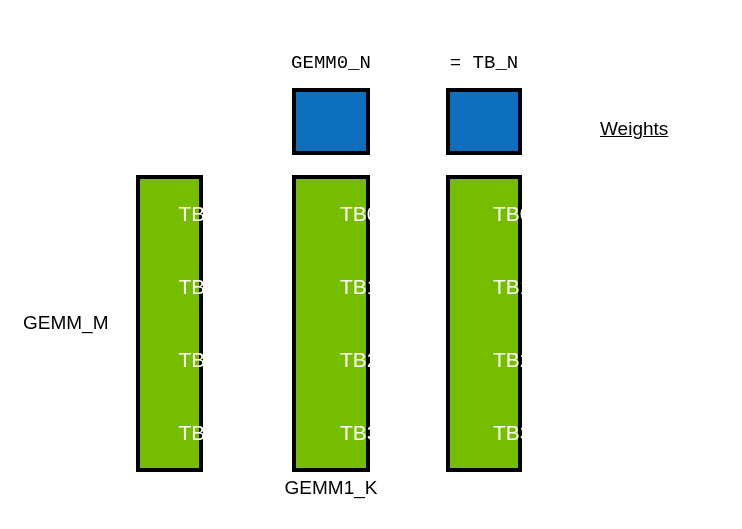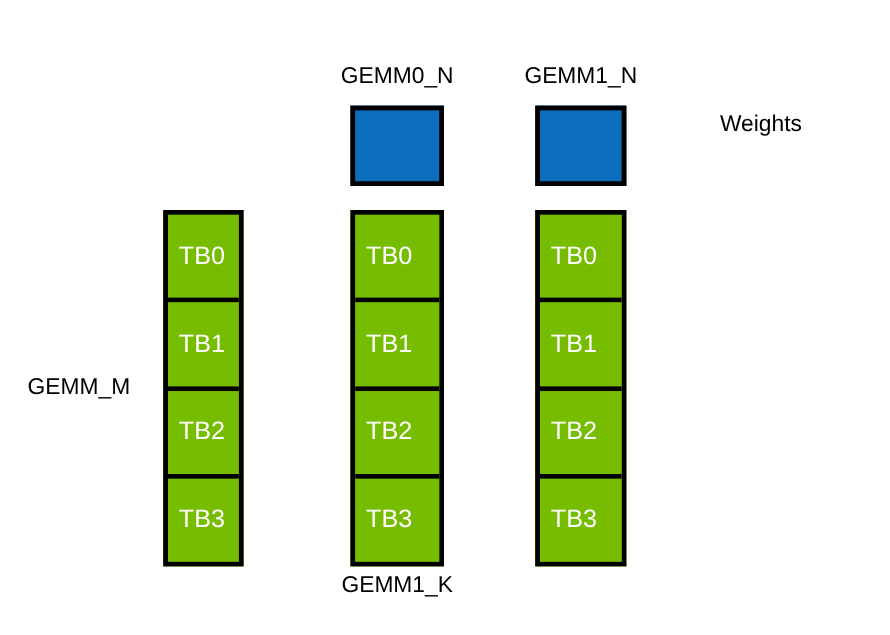--- a/index.html
+++ b/index.html
@@ -24,40 +24,42 @@
     white-space: pre;
   }
   .label-center {
     text-align: center;
   }
 
   
   .top-label {
     width: 180px;
     text-align: center;
+    font-family: Liberation Mono, monospace;
   }
   .top-label .l1 { display: block; }
   .top-label .l2 { display: block; }
 
   
   .weight-box {
     position: absolute;
     background: #0C6EBD;
     border: 4px solid #000000;
     box-sizing: border-box;
   }
 
   
   .act-column {
     position: absolute;
     box-sizing: border-box;
     display: flex;
     flex-direction: column;
     border: 4px solid #000000;
     background: #76BC00;
+    align-items: center;
   }
   .act-cell {
     flex: 1 1 0;
     background: #76BC00;
     border-bottom: 4px solid #000000;
     box-sizing: border-box;
     position: relative;
   }
   .act-cell:last-child {
     border-bottom: none;
@@ -86,21 +88,20 @@
 <body>
 
 <div id="canvas">
 
   <div class="label top-label" style="left:241px; top:6px;">
     <span class="l1">GEMM0_N</span>
     <span class="l2">= TB_N</span>
   </div>
 
   <div class="label top-label" style="left:394px; top:6px;">
-    <span class="l1">GEMM1_N</span>
     <span class="l2">= TB_N</span>
   </div>
 
   <div class="weight-box" style="left:292px; top:88px; width:78px; height:67px;"></div>
 
   <div class="weight-box" style="left:446px; top:88px; width:76px; height:67px;"></div>
 
   <div class="act-column" style="left:136px; top:175px; width:67px; height:297px;">
     <div class="act-cell">
       <span class="act-cell-text">TB0</span>
@@ -139,21 +140,21 @@
       <span class="act-cell-text">TB1</span>
     </div>
     <div class="act-cell">
       <span class="act-cell-text">TB2</span>
     </div>
     <div class="act-cell">
       <span class="act-cell-text">TB3</span>
     </div>
   </div>
 
-  <div class="side-label" style="left:600px; top:92px;">Weights</div>
+  <div class="side-label" style="left:600px; top:117px;text-decoration:underline;">Weights</div>
 
 
   <div class="side-label" style="left:23px; top:311px;">GEMM_M</div>
 
 
   <div class="label label-center" style="left:261px; top:476px; width:140px;">GEMM1_K</div>
 
 </div>
 
 </body></html>

